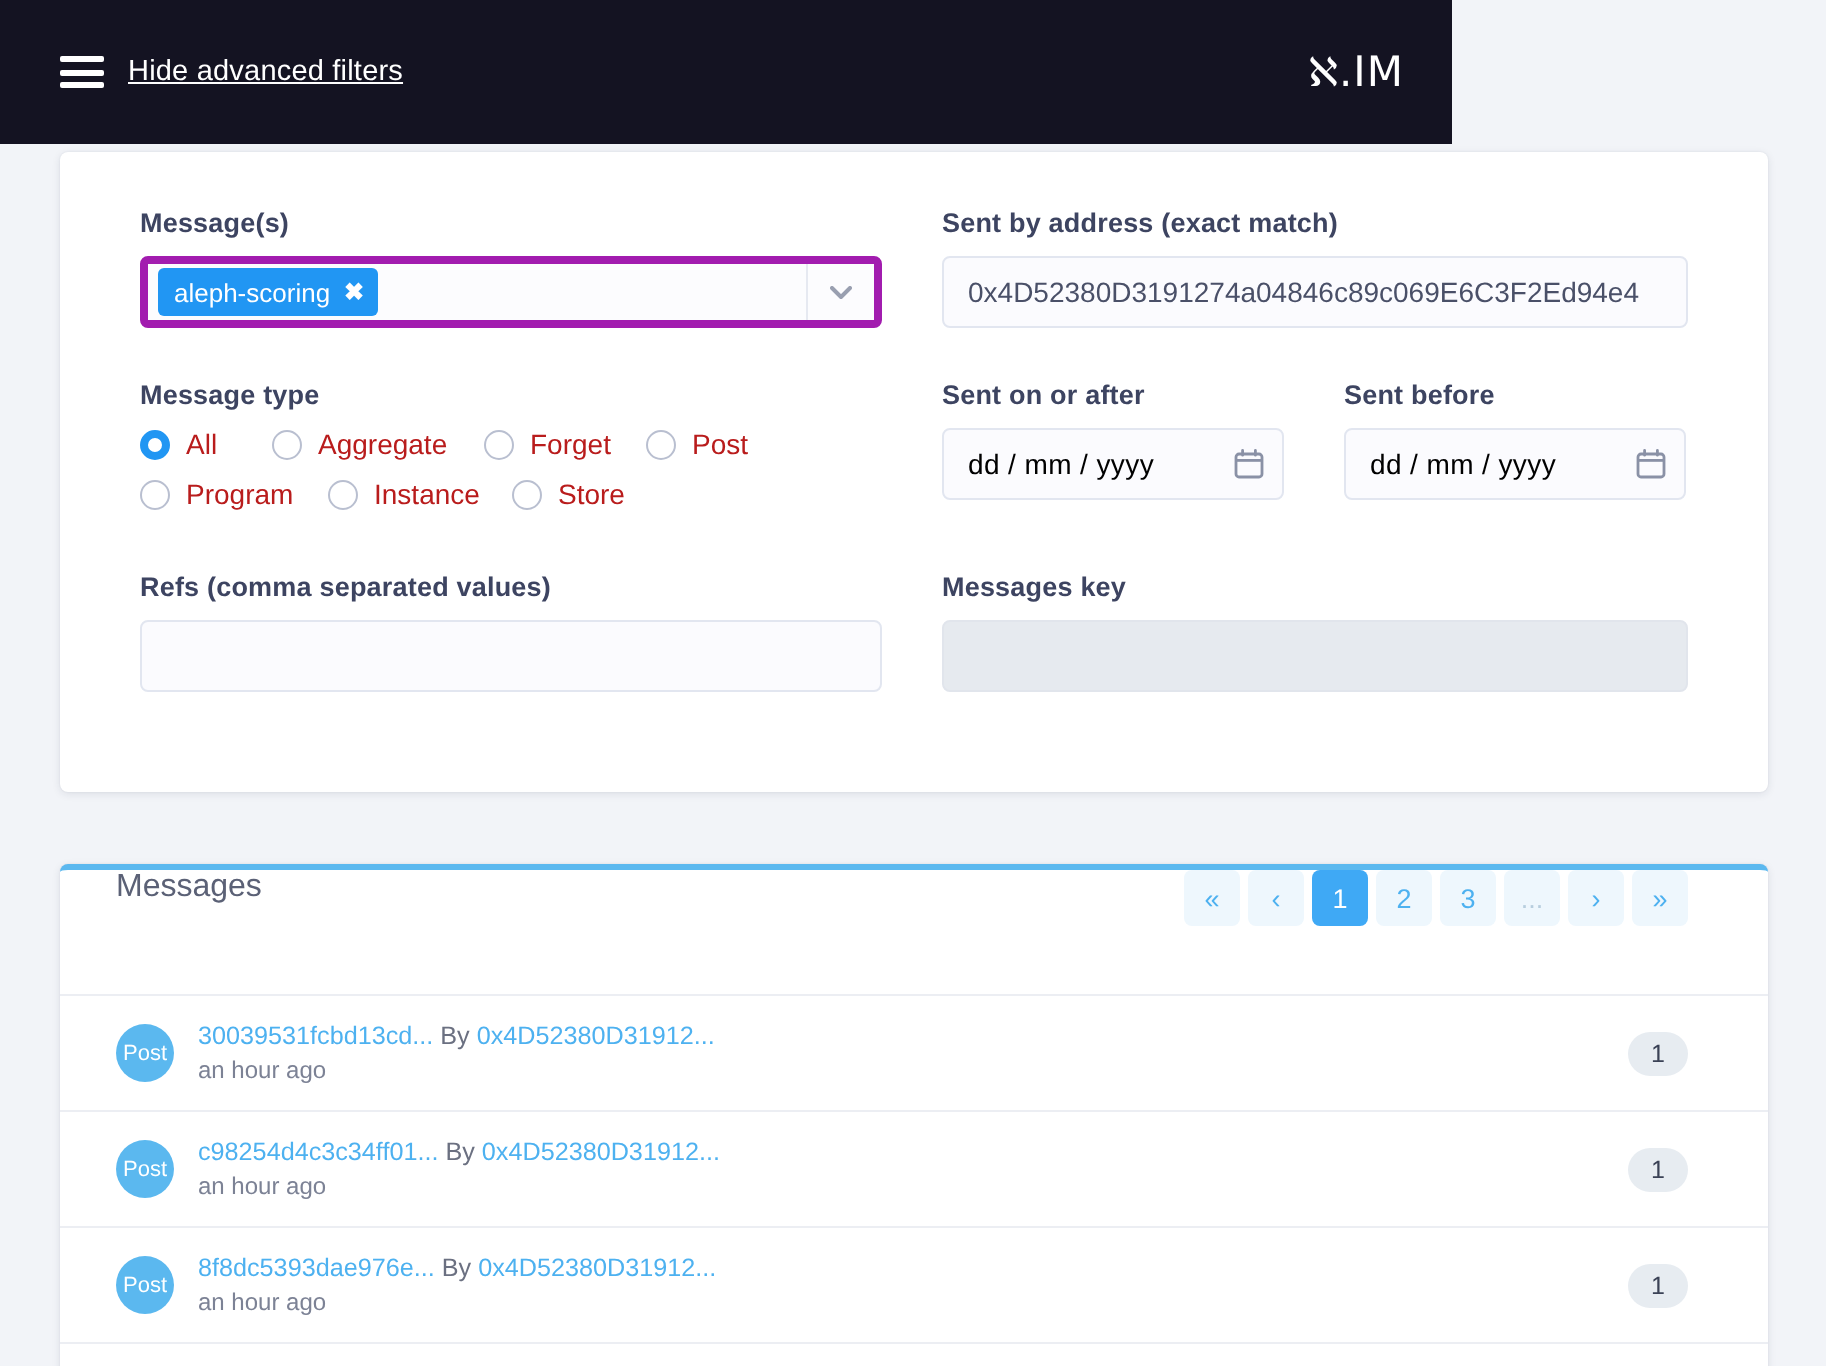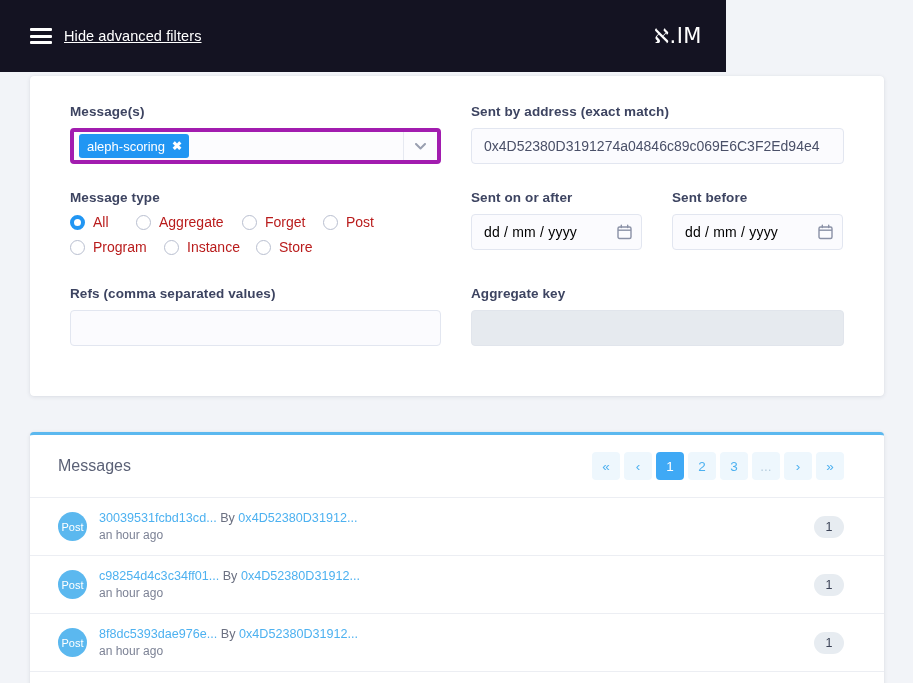--- a/index.html
+++ b/index.html
@@ -108,21 +108,21 @@
 
   .mt28 { margin-top: 26px; }
   .mt22 { margin-top: 22px; }
 
   
   .messages-card {
     left: 30px; top: 432px; width: 854px; height: 260px;
     padding: 0; border-top: 3px solid #5bb8ef; overflow: hidden;
   }
   .messages-head {
-    height: 62px; display: flex; align-items: center;
+    height: 62px; display: flex; align-items: flex-start;
     padding: 0 40px 0 28px;
     gap: 11px;
   }
   .messages-title { font-size: 16px; color: #5b6176; }
   .pager { margin-left: auto; display: flex; gap: 4px; }
   .pg {
     min-width: 28px; height: 28px; border-radius: 4px;
     display: flex; align-items: center; justify-content: center;
     font-size: 13.5px; color: #4db1f0; background: #eef7fd; cursor: pointer;
     padding: 0 8px;
@@ -259,21 +259,21 @@
         </div>
       </div>
     </div>
 
     <div class="row mt22">
       <div class="col-left">
         <div class="flabel">Refs (comma separated values)</div>
         <input class="text-input" type="text" value="" style="">
       </div>
       <div class="col-right">
-        <div class="flabel">Aggregate key</div>
+        <div class="flabel">Messages key</div>
         <input class="text-input disabled" type="text" disabled="" value="" style="">
       </div>
     </div>
   </div>
 
   <div class="card messages-card">
     <div class="messages-head">
       <div class="messages-title">Messages</div>
       <div class="pager">
         <div class="pg">«</div>

